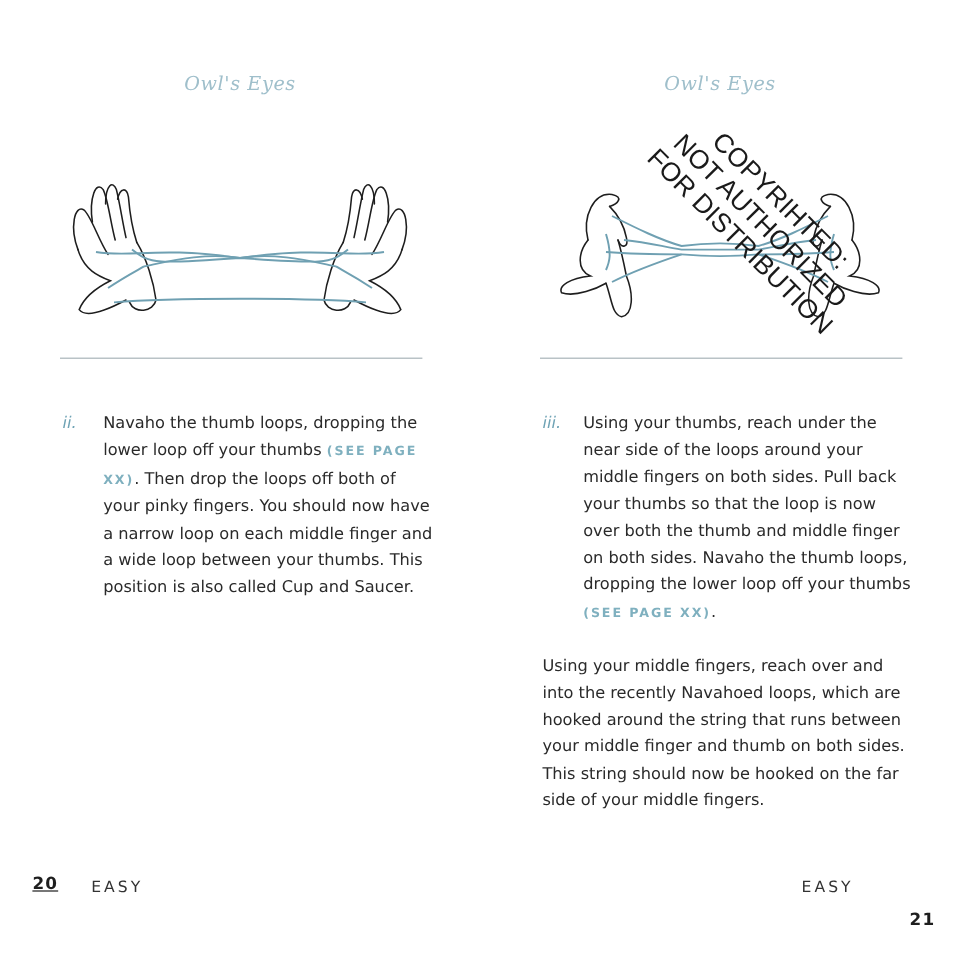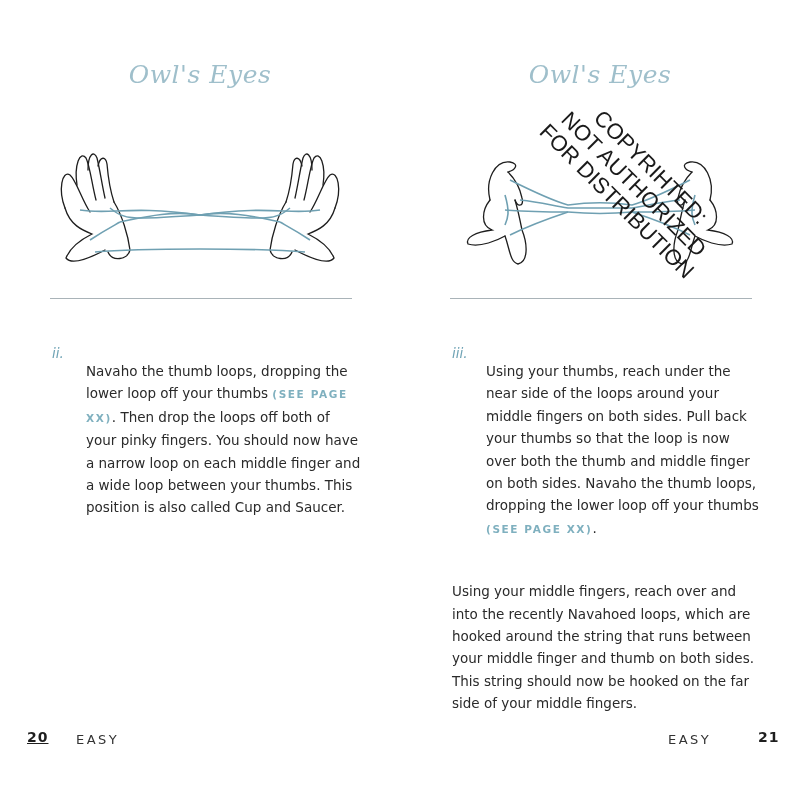--- a/index.html
+++ b/index.html
@@ -1,26 +1,26 @@
 <!DOCTYPE html>
 <html><head>
 <meta charset="utf-8">
 <style>
   html, body { margin: 0; padding: 0; background: #ffffff; }
   body { width: 800px; height: 800px; position: relative; overflow: hidden; font-family: "DejaVu Sans", sans-serif; color: #2a2a2a; }
   .page { position: absolute; top: 0; width: 400px; height: 800px; }
   .page.left { left: 0; }
   .page.right { left: 400px; }
-  .title { position: absolute; top: 60px; width: 100%; text-align: center; font-family: "DejaVu Serif", serif; font-style: italic; font-size: 25px; color: #9fbfcb; letter-spacing: 0.5px; font-weight: 300; }
+  .title { position: absolute; top: 60px; width: 100%; text-align: center; font-family: "DejaVu Serif", serif; font-style: italic; font-size: 16px; color: #9fbfcb; letter-spacing: 0.5px; font-weight: 300; }
   .illus { position: absolute; top: 140px; left: 50px; width: 300px; height: 130px; }
   .rule { position: absolute; top: 298px; left: 50px; width: 302px; height: 1px; background: #a9b3b8; }
   .steps { position: absolute; top: 342px; left: 52px; width: 310px; }
   .step { display: flex; margin-bottom: 22px; }
   .num { width: 34px; flex: 0 0 34px; color: #6fa3b5; font-size: 13.5px; line-height: 22.4px; font-style: italic; }
-  .txt { font-size: 13.5px; line-height: 22.4px; color: #2a2a2a; margin-top: 18px; }
+  .txt { font-size: 13.5px; line-height: 22.4px; color: #2a2a2a; }
   .ref { color: #7fb0bf; font-size: 10.5px; letter-spacing: 1.6px; font-weight: bold; }
   .footer-num { position: absolute; top: 729px; font-size: 14px; font-weight: bold; color: #1e1e1e; letter-spacing: 1px; }
   .footer-label { position: absolute; top: 732px; font-size: 13px; letter-spacing: 2.5px; color: #333; }
   .watermark { position: absolute; left: 560px; top: 60px; width: 280px; transform-origin: 0 0; transform: rotate(45deg); font-family: "Liberation Sans", sans-serif; font-size: 22px; line-height: 24px; color: #1a1a1a; text-align: center; white-space: nowrap; pointer-events: none; }
 </style>
 </head>
 <body>
 
 <div class="page left">
   <div class="title">Owl's Eyes</div>
@@ -90,20 +90,20 @@
   <div class="steps">
     <div class="step">
       <div class="num">iii.</div>
       <div class="txt"><span>Using your thumbs, reach under the near side of the loops around your middle fingers on both sides. Pull back your thumbs so that the loop is now over both the thumb and middle finger on both sides. Navaho the thumb loops, dropping the lower loop off your thumbs </span><span class="ref">(SEE PAGE XX)</span><span>.</span></div>
     </div>
     <div class="step">
       <div class="txt"><span>Using your middle fingers, reach over and into the recently Navahoed loops, which are hooked around the string that runs between your middle finger and thumb on both sides. This string should now be hooked on the far side of your middle fingers.</span></div>
     </div>
   </div>
   <div class="footer-label" style="left:268px;">EASY</div>
-  <div class="footer-num" style="left:358px;">21</div>
+  <div class="footer-num" style="left:358px;margin-top:30px;">21</div>
 </div>
 
 <div class="watermark">
   <div>COPYRIHTED:</div>
   <div>NOT AUTHORIZED</div>
   <div>FOR DISTRIBUTION</div>
 </div>
 
 </body></html>

